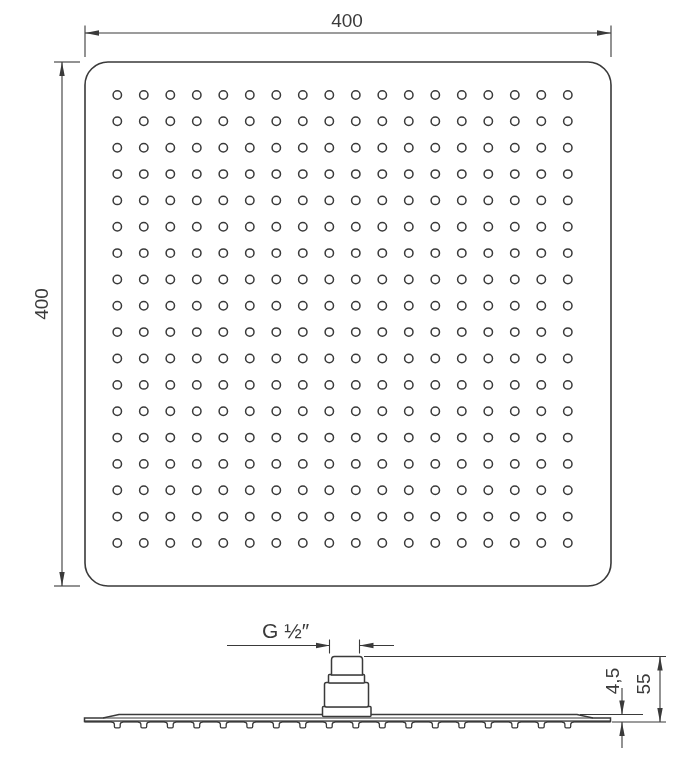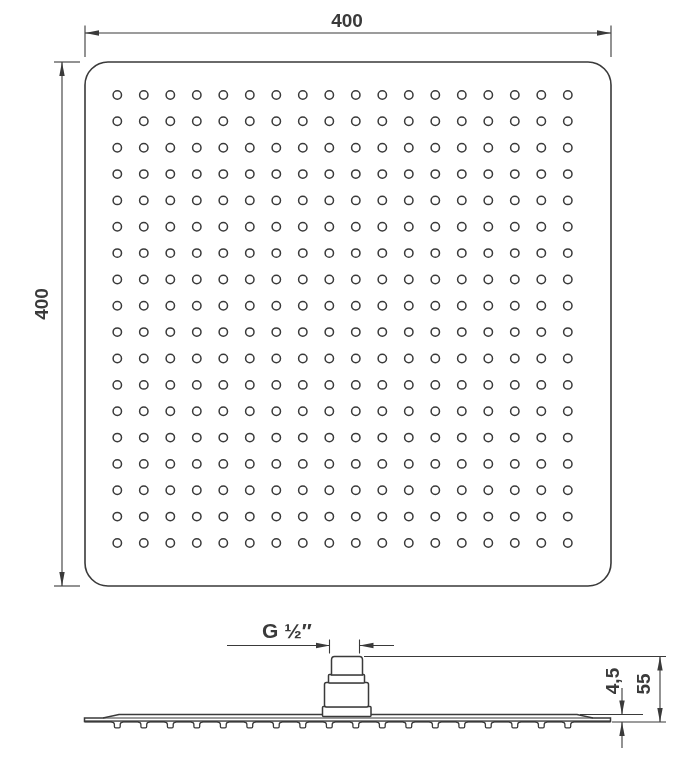--- a/index.html
+++ b/index.html
@@ -1,21 +1,21 @@
 <!DOCTYPE html>
 <html style="--line-color: #3a3a3a; --bg-color: #ffffff;"><head>
 <meta charset="utf-8">
 <style>
   html, body { margin: 0; padding: 0; }
   body {
     width: 691px; height: 763px;
     background: var(--bg-color, #ffffff);
     font-family: "Liberation Sans", sans-serif;
   }
-  .drawing-wrap { position: relative; width: 691px; height: 763px; font-weight: bold; }
+  .drawing-wrap { position: relative; width: 691px; height: 763px; }
   svg { display: block; }
 
   .ln     { stroke: var(--line-color, #3a3a3a); stroke-width: 1.4; fill: none; }
   .thin   { stroke-width: 1.1; }
   .thick  { stroke-width: 2.2; }
   .shape  { stroke: var(--line-color, #3a3a3a); stroke-width: 1.6; fill: #ffffff; }
   .shape2 { stroke: var(--line-color, #3a3a3a); stroke-width: 1.5; fill: #ffffff; }
   .arrow  { fill: var(--line-color, #3a3a3a); stroke: none; }
   .dim-text {
     fill: var(--line-color, #3a3a3a);

